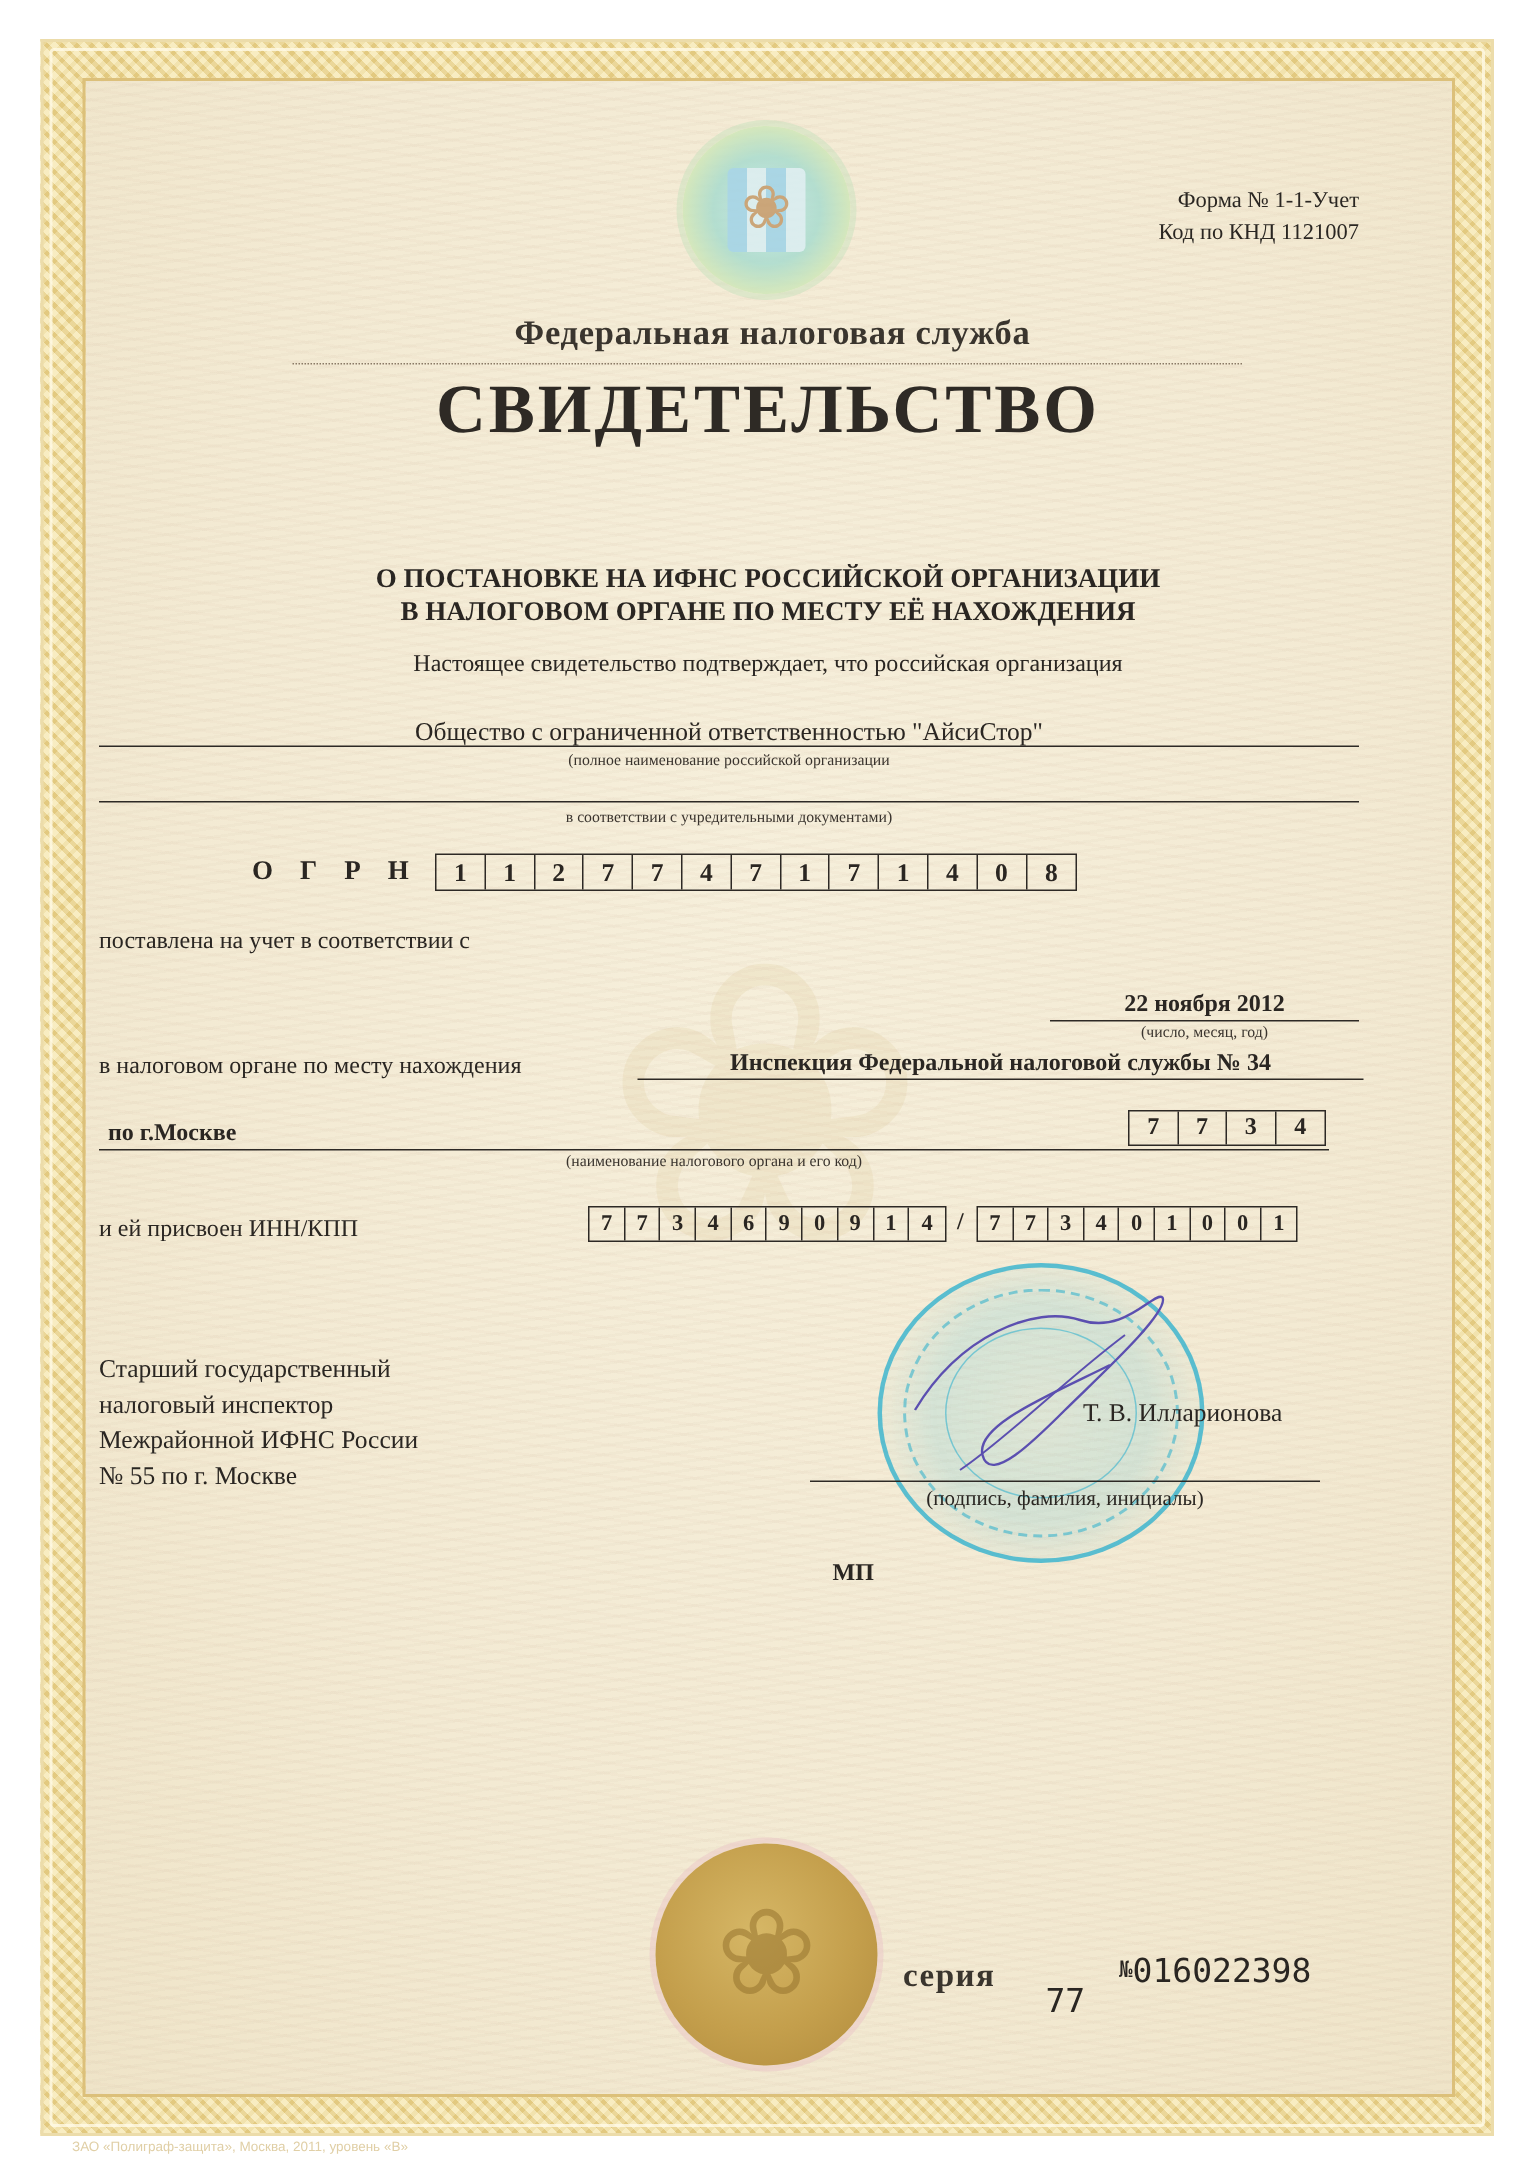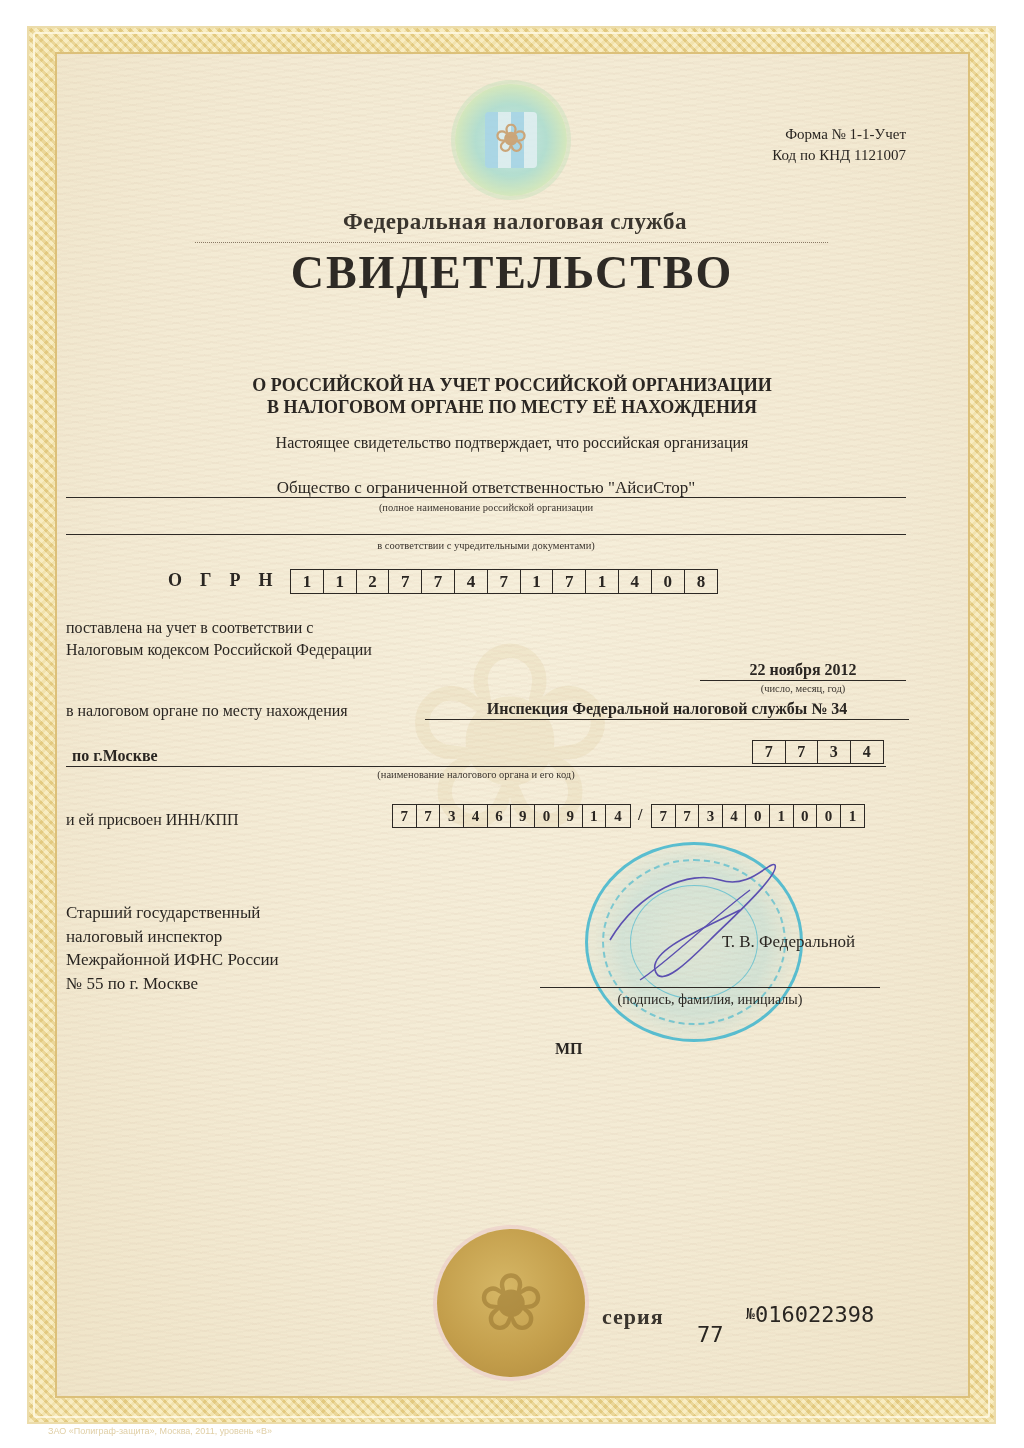--- a/index.html
+++ b/index.html
@@ -133,21 +133,21 @@
 <div class="abs form-code">
   <div>Форма № 1-1-Учет</div>
   <div>Код по КНД 1121007</div>
 </div>
 
 <div class="abs fns-title">Федеральная налоговая служба</div>
 <div class="abs fns-rule"></div>
 <div class="abs cert-title">СВИДЕТЕЛЬСТВО</div>
 
 <div class="abs sub-title">
-  <div>О РОССИЙСКОЙ НА УЧЕТ РОССИЙСКОЙ ОРГАНИЗАЦИИ</div>
+  <div>О ПОСТАНОВКЕ НА ИФНС РОССИЙСКОЙ ОРГАНИЗАЦИИ</div>
   <div>В НАЛОГОВОМ ОРГАНЕ ПО МЕСТУ ЕЁ НАХОЖДЕНИЯ</div>
 </div>
 <div class="abs intro">Настоящее свидетельство подтверждает, что российская организация</div>
 
 <div class="abs org-name">Общество с ограниченной ответственностью "АйсиСтор"</div>
 <div class="abs line" style="left:66px; top:497px; width:840px;"></div>
 <div class="abs caption" style="left:66px; top:502px; width:840px;">(полное наименование российской организации</div>
 <div class="abs line" style="left:66px; top:534px; width:840px;"></div>
 <div class="abs caption" style="left:66px; top:540px; width:840px;">в соответствии с учредительными документами)</div>
 
@@ -163,21 +163,20 @@
   <div class="cell">1</div>
   <div class="cell">7</div>
   <div class="cell">1</div>
   <div class="cell">4</div>
   <div class="cell">0</div>
   <div class="cell">8</div>
 </div>
 
 <div class="abs body-text" style="left:66px; top:617px;">
   <div>поставлена  на учет в соответствии с</div>
-  <div>Налоговым кодексом Российской Федерации</div>
 </div>
 <div class="abs bold-val" style="left:700px; top:661px; width:206px;">22 ноября 2012</div>
 <div class="abs line" style="left:700px; top:680px; width:206px;"></div>
 <div class="abs caption" style="left:700px; top:683px; width:206px;">(число, месяц, год)</div>
 
 <div class="abs body-text" style="left:66px; top:700px;">в налоговом органе по месту нахождения</div>
 <div class="abs bold-val" style="left:425px; top:700px; width:484px;">Инспекция Федеральной налоговой службы № 34</div>
 <div class="abs line" style="left:425px; top:719px; width:484px;"></div>
 
 <div class="abs bold-val" style="left:72px; top:747px; text-align:left;">по г.Москве</div>
@@ -222,21 +221,21 @@
   <div>Межрайонной ИФНС России</div>
   <div>№ 55 по г. Москве</div>
 </div>
 
 <div class="abs stamp"></div>
 <svg class="abs signature" viewBox="0 0 190 150">
   <path d="M10 90 C 40 40, 90 20, 120 30 C 150 40, 170 10, 175 15 C 180 25, 130 70, 110 90 C 90 110, 60 140, 55 120 C 50 100, 100 80, 140 60" fill="none" stroke="#5b4fb0" stroke-width="1.6"></path>
   <path d="M40 130 C 70 110, 110 70, 150 40" fill="none" stroke="#5b4fb0" stroke-width="1.3"></path>
 </svg>
 
-<div class="abs body-text" style="left:722px; top:931px; font-size:17px;">Т. В. Федеральной</div>
+<div class="abs body-text" style="left:722px; top:931px; font-size:17px;">Т. В. Илларионова</div>
 <div class="abs line" style="left:540px; top:987px; width:340px;"></div>
 <div class="abs" style="left:540px; top:992px; width:340px; text-align:center; font-size:14px;">(подпись, фамилия, инициалы)</div>
 <div class="abs" style="left:555px; top:1040px; font-size:16px; font-weight:bold;">МП</div>
 
 <div class="abs gold-seal">
   <div class="gold-eagle">❀</div>
 </div>
 
 <div class="abs series-label">серия</div>
 <div class="abs series-num">77</div>

